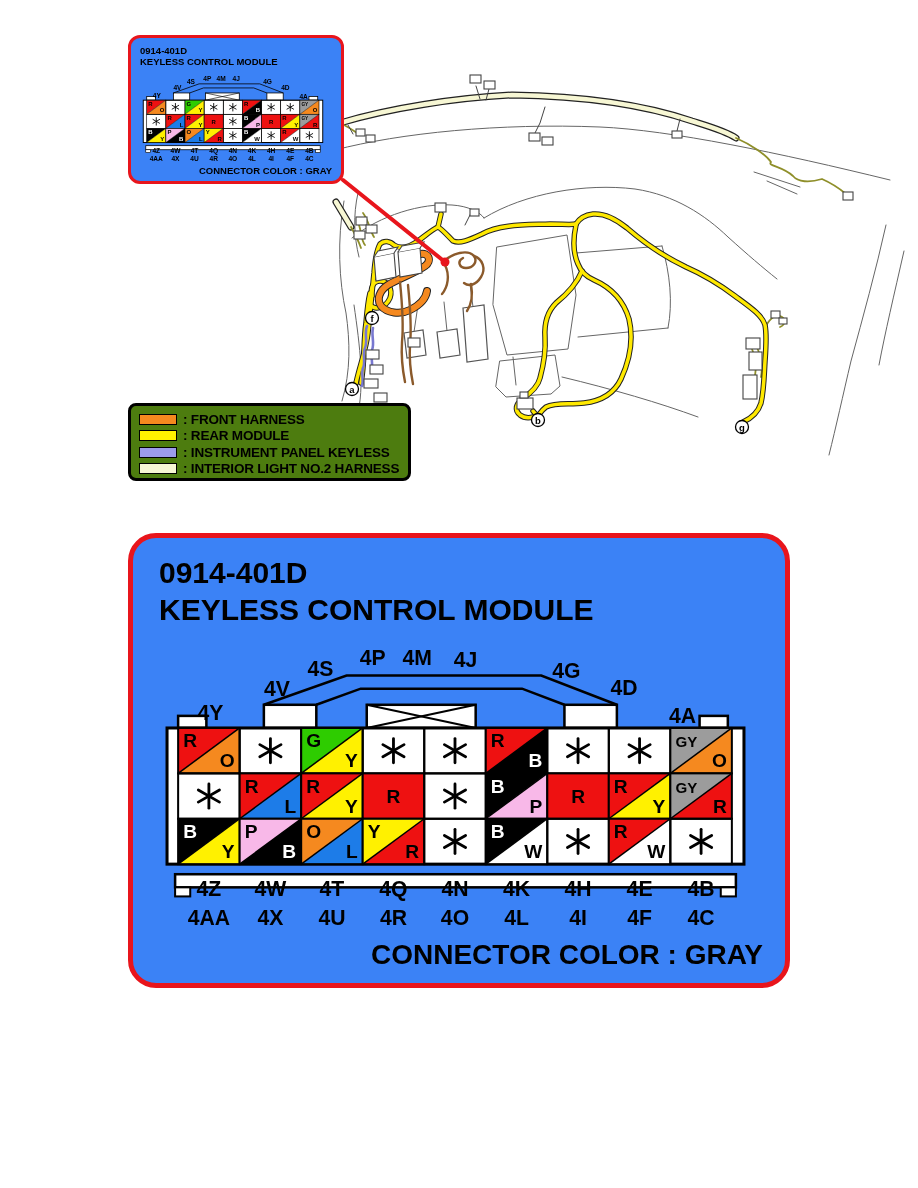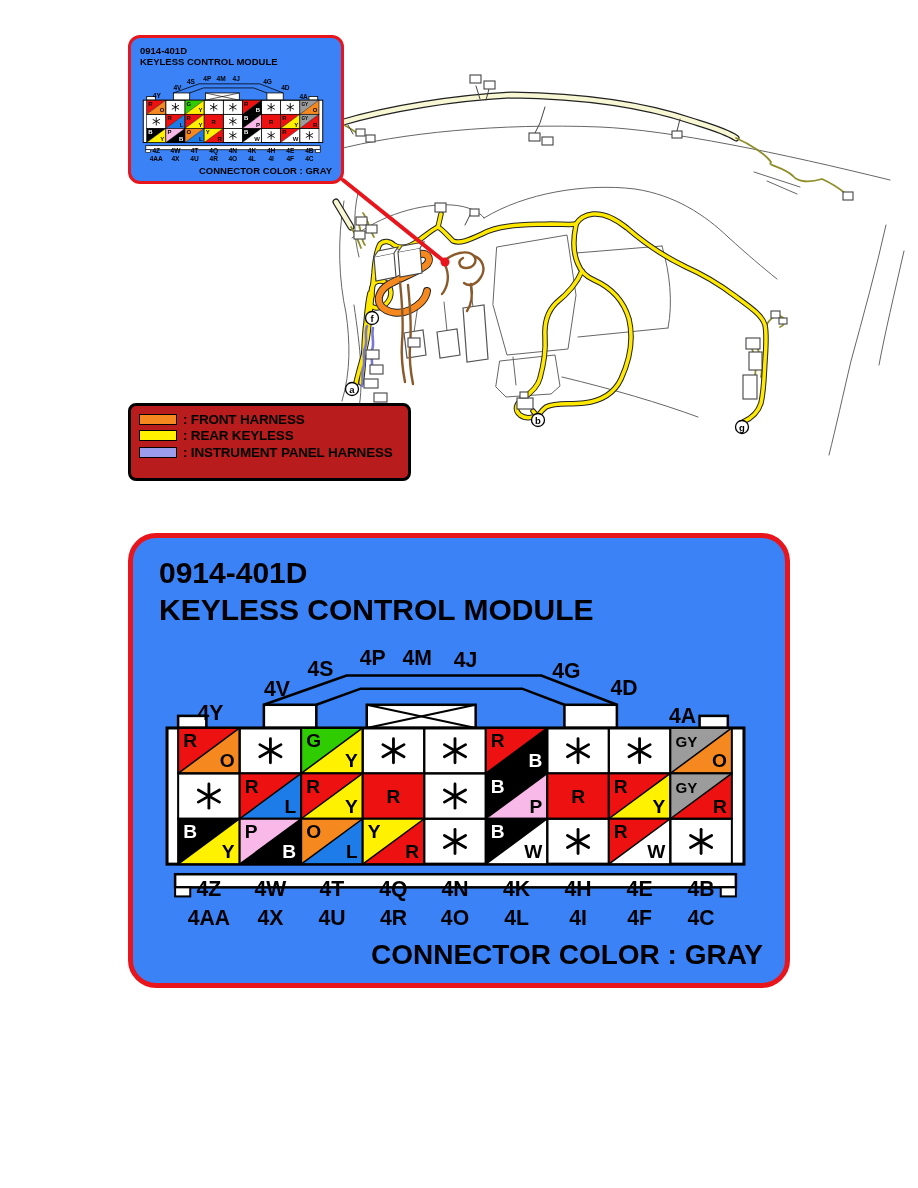--- a/index.html
+++ b/index.html
@@ -3,21 +3,21 @@
 <meta charset="utf-8">
 <style>
   html,body{margin:0;padding:0;background:#fff;}
   #page{position:relative;width:918px;height:1188px;background:#fff;overflow:hidden;
         font-family:"Liberation Sans",sans-serif;}
   .red-box{position:absolute;background:#3b82f6;border:3px solid #E8151C;border-radius:12px;box-sizing:border-box;}
   #small-callout{left:128px;top:35px;width:216px;height:149px;padding:7px 9px;}
   #small-callout .t{font-size:9.5px;font-weight:bold;line-height:11px;color:#000;white-space:nowrap;}
   #small-callout .clabel{position:absolute;right:9px;bottom:5px;font-size:9.5px;font-weight:bold;color:#000;}
   #connector-mini{display:block;margin:3px 0 0 2px;}
-  #legend-box{position:absolute;left:128px;top:403px;width:283px;height:78px;background:#b91c1c;
+  #legend-box{position:absolute;left:128px;top:403px;width:283px;height:78px;background:#4d7c0f;
               border:3px solid #000;border-radius:8px;box-sizing:border-box;padding:5px 0 0 8px;}
   .legend-row{display:flex;align-items:center;height:16.5px;}
   .legend-swatch{width:38px;height:11px;border:1.5px solid #000;box-sizing:border-box;margin-right:6px;flex:none;}
   .legend-label{font-size:13.5px;font-weight:bold;color:#000;white-space:nowrap;letter-spacing:-0.2px;}
   #large-callout{left:128px;top:533px;width:662px;height:455px;border-width:5px;border-radius:28px;padding:16px 0 0 26px;}
   #large-callout .t{font-size:30px;font-weight:bold;line-height:37px;color:#000;white-space:nowrap;}
   #large-callout .clabel{position:absolute;right:22px;bottom:12px;font-size:28px;font-weight:bold;color:#000;}
   #connector-large{display:block;margin:4px 0 0 4px;}
   #car-illustration{position:absolute;left:330px;top:55px;}
   svg text{font-family:"Liberation Sans",sans-serif;}
@@ -404,25 +404,29 @@
     <div class="clabel">CONNECTOR COLOR : GRAY</div>
   </div>
 
   <div id="legend-box">
       <div class="legend-row">
         <div class="legend-swatch" style="background: rgb(245, 137, 31);"></div>
         <span class="legend-label">: FRONT HARNESS</span>
       </div>
       <div class="legend-row">
         <div class="legend-swatch" style="background: rgb(255, 241, 0);"></div>
-        <span class="legend-label">: REAR KEYLESS</span>
+        <span class="legend-label">: REAR MODULE</span>
       </div>
       <div class="legend-row">
         <div class="legend-swatch" style="background: rgb(156, 156, 236);"></div>
-        <span class="legend-label">: INSTRUMENT PANEL HARNESS</span>
+        <span class="legend-label">: INSTRUMENT PANEL KEYLESS</span>
+      </div>
+      <div class="legend-row">
+        <div class="legend-swatch" style="background: rgb(247, 247, 212);"></div>
+        <span class="legend-label">: INTERIOR LIGHT NO.2 HARNESS</span>
       </div>
     </div>
 
   <div id="large-callout" class="red-box">
     <div class="t">0914-401D</div>
     <div class="t">KEYLESS CONTROL MODULE</div>
     <svg id="connector-large" width="585" height="313" viewBox="0 0 580 310">
         <rect x="15" y="83" width="28" height="12" fill="#fff" stroke="#000" stroke-width="2.5"></rect>
         <rect x="532" y="83" width="28" height="12" fill="#fff" stroke="#000" stroke-width="2.5"></rect>
         <rect x="100" y="72" width="52" height="23" fill="#fff" stroke="#000" stroke-width="2.5"></rect>

